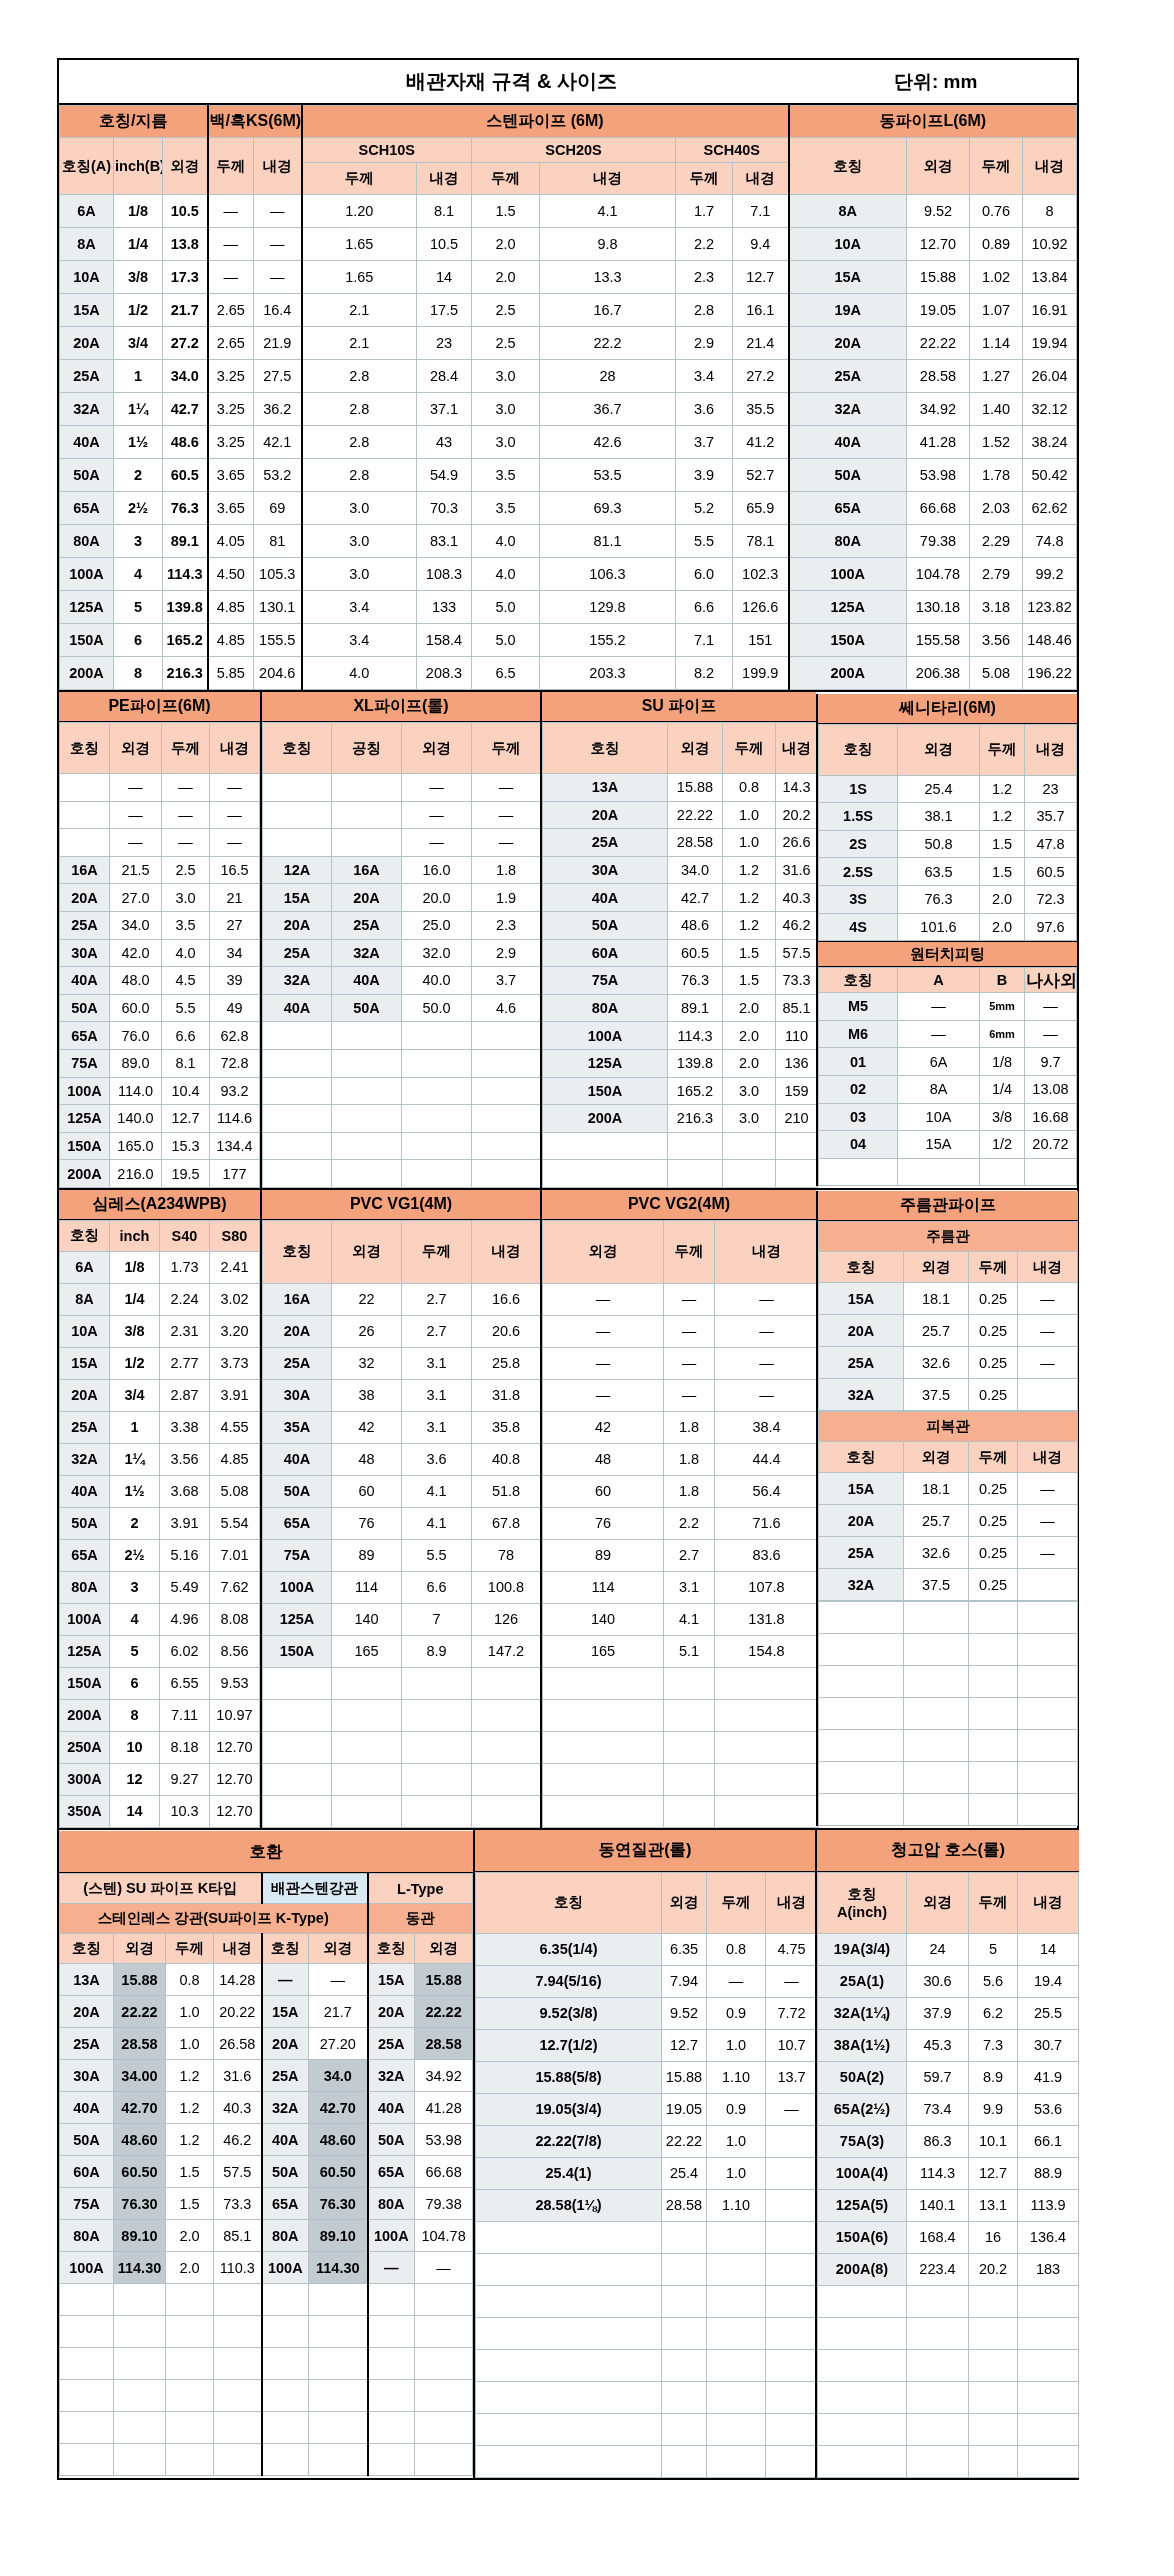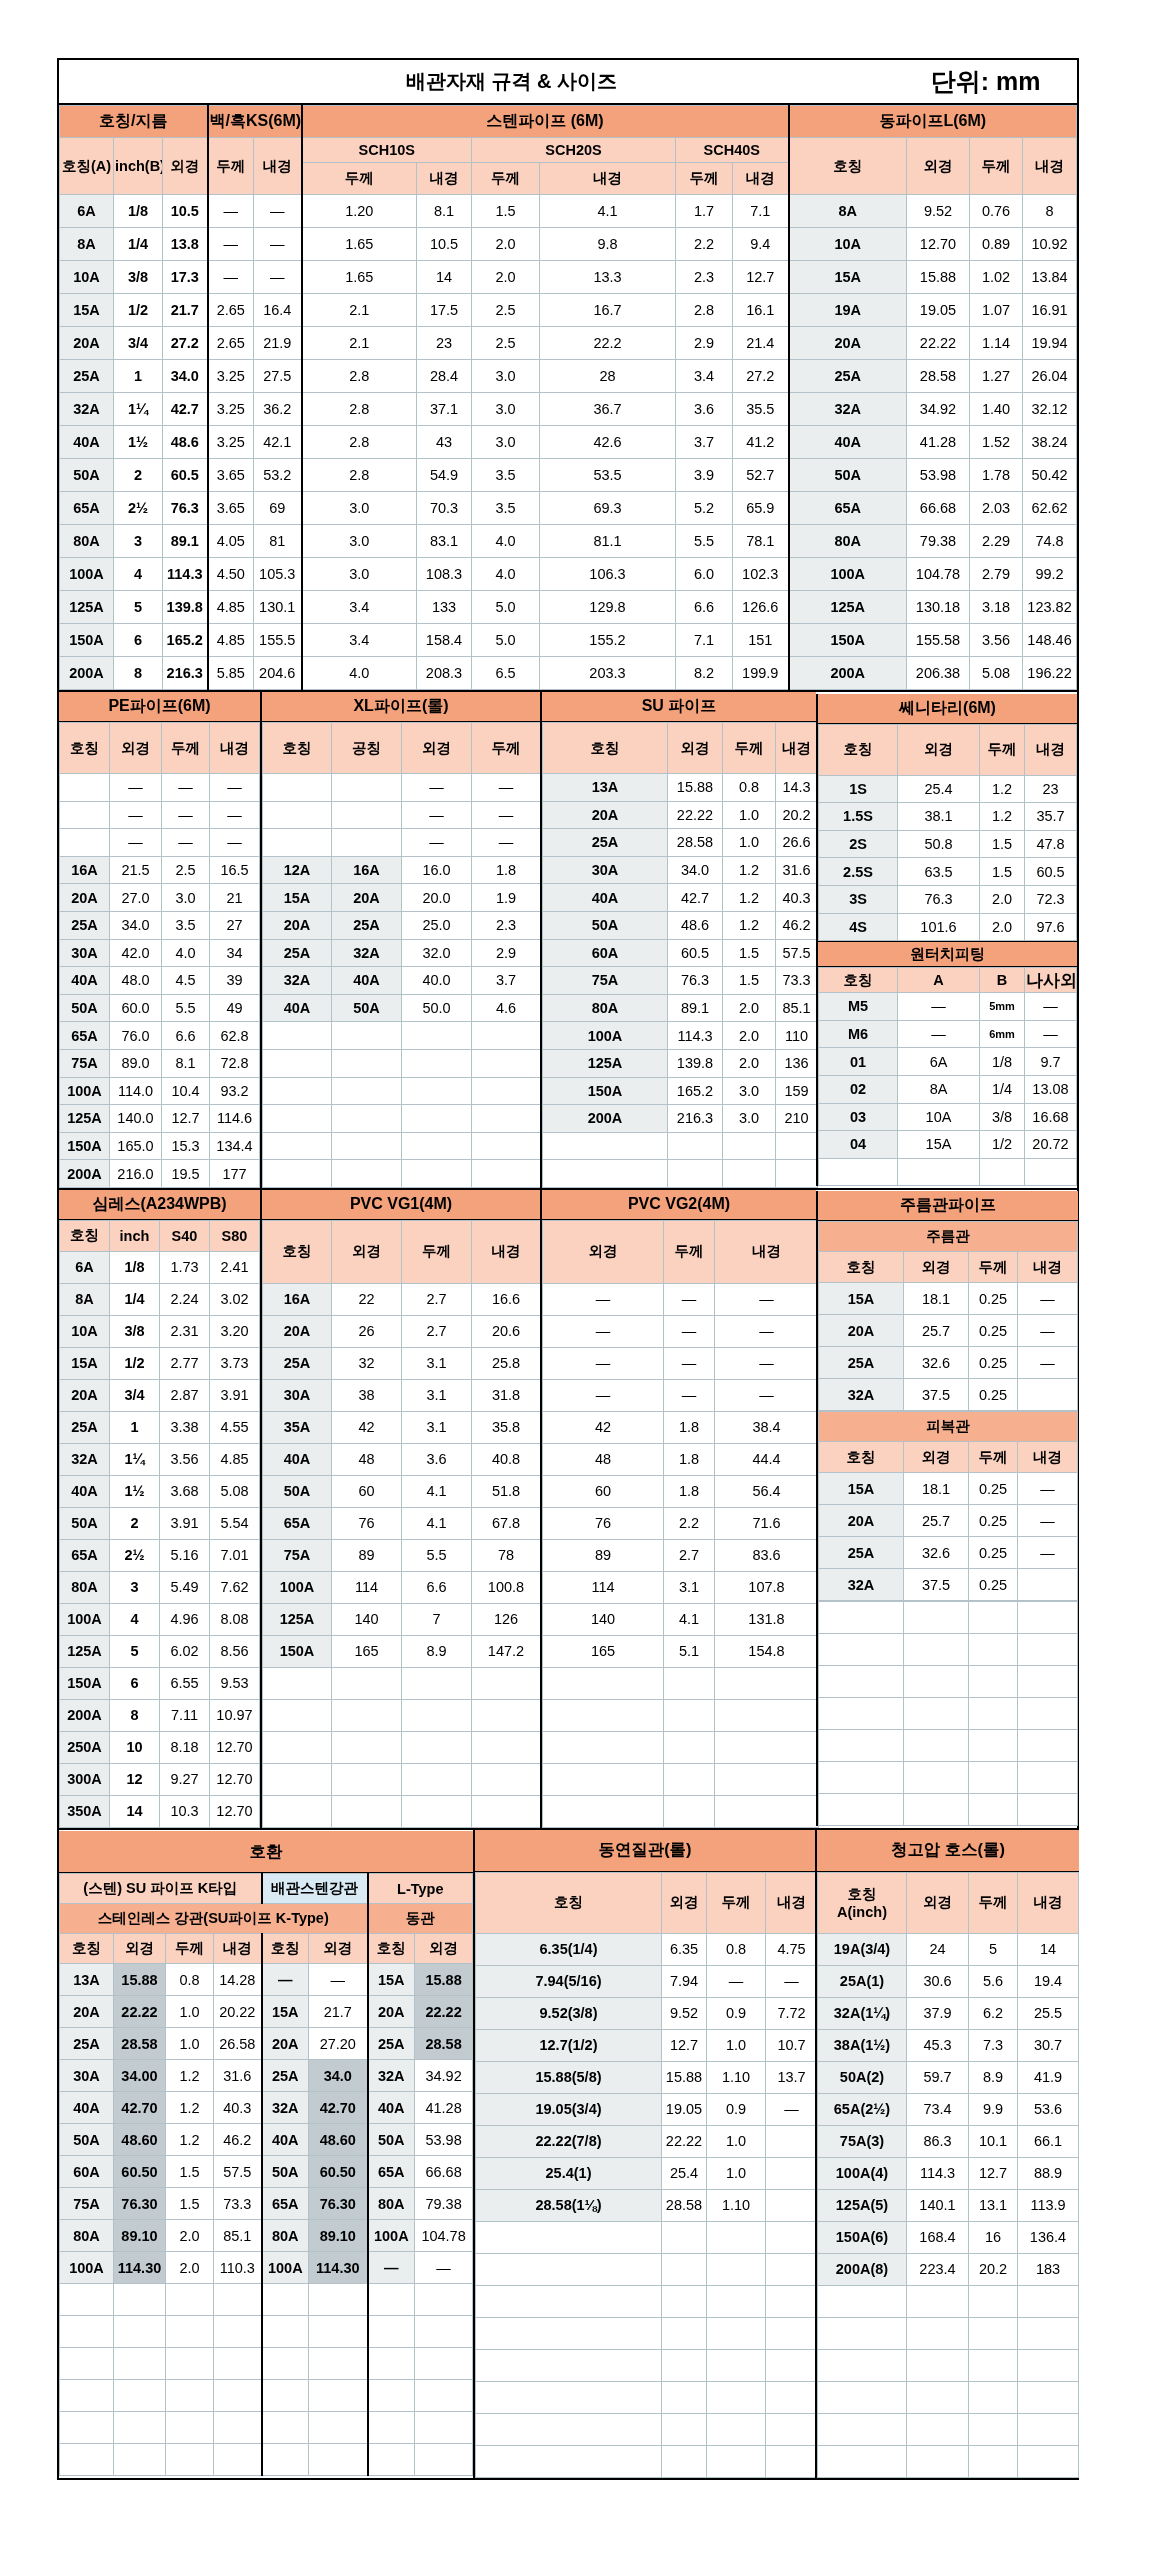--- a/index.html
+++ b/index.html
@@ -1,20 +1,20 @@
 <!DOCTYPE html>
 <html><head>
 <meta charset="utf-8">
 <style>
   html,body{margin:0;padding:0;background:#fff;}
   body{width:1175px;height:2576px;position:relative;font-family:"Liberation Sans",sans-serif;color:#000;}
   .sheet{position:absolute;left:57px;top:58px;width:1022px;border:2.9px solid #000;box-sizing:border-box;background:#fff;}
   .titlebar{height:43px;display:flex;align-items:center;border-bottom:2.9px solid #000;background:#fff;}
   .main-title{flex:1;text-align:center;font-size:20px;font-weight:700;padding-left:70px;}
-  .unit{width:183px;text-align:center;font-size:25px;font-weight:700;}
+  .unit{width:183px;text-align:left;font-size:19px;font-weight:700;}
   table{border-collapse:collapse;table-layout:fixed;width:100%;}
   th,td{border:1.9px solid #b3c2c8;text-align:center;vertical-align:middle;padding:0 1px;overflow:hidden;white-space:nowrap;box-sizing:border-box;font-size:14.5px;}
   th{background:#fbd2c0;font-weight:700;}
   td{background:#fff;font-weight:400;}
   td.name{background:#eaeeef;font-weight:700;}
   td.b{font-weight:700;}
   td.hl{background:#c2ccd0;font-weight:700;}
   td.sm{font-size:11px;font-weight:700;}
   .bl{border-left:2.9px solid #000 !important;}
   .bar{background:#f4a27c;font-weight:700;font-size:16px;text-align:center;border-bottom:1.9px solid #000;display:flex;align-items:center;justify-content:center;}

